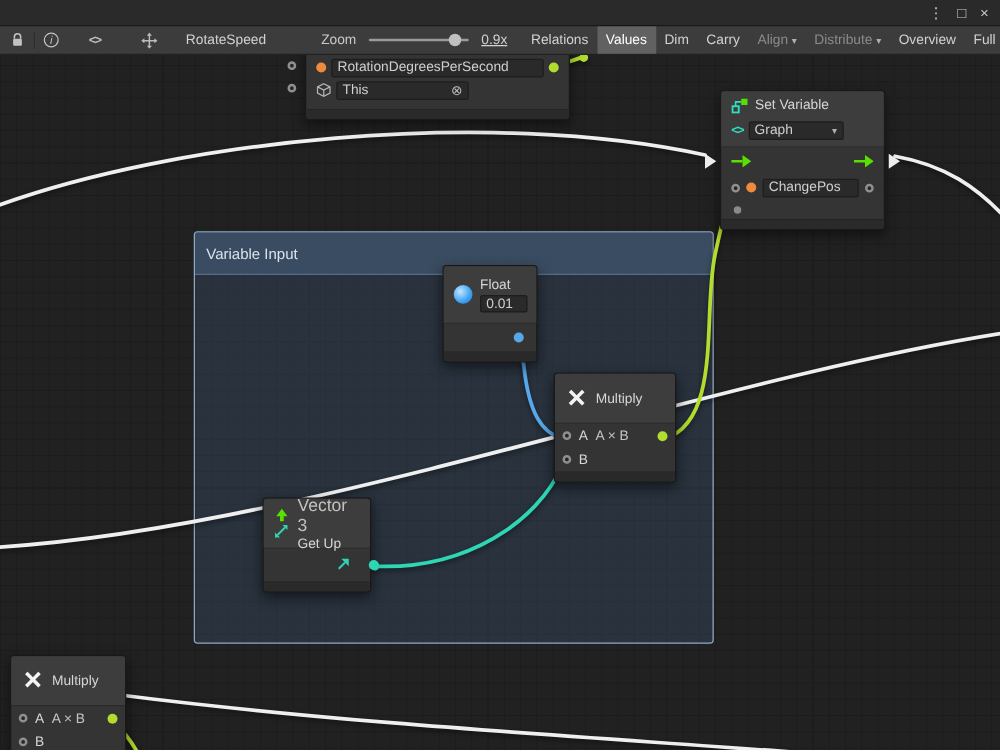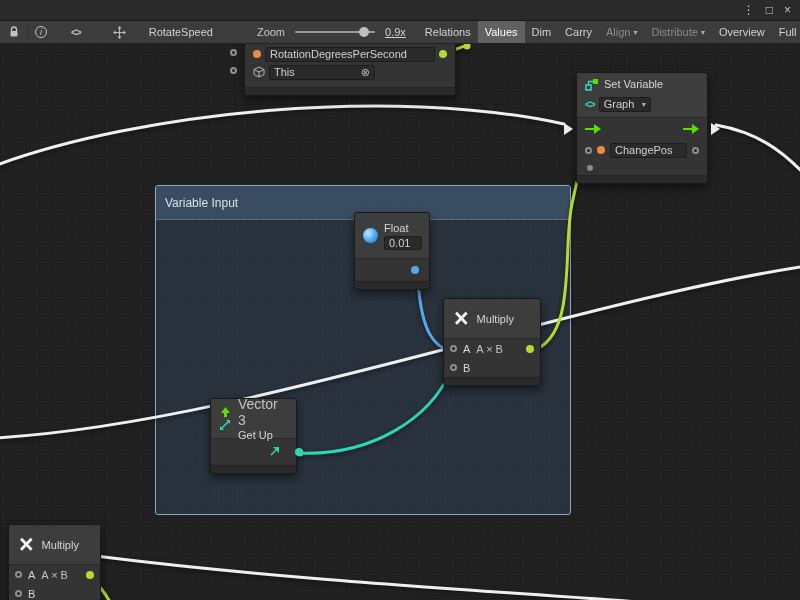--- a/index.html
+++ b/index.html
@@ -129,21 +129,21 @@
       <div style="display:flex;align-items:flex-start;gap:5px;height:16px;">
         <svg width="14" height="13" viewBox="0 0 14 13">
           <rect x="8" y="1" width="5" height="5" fill="#58e000"></rect>
           <rect x="1" y="7" width="5" height="5" fill="none" stroke="#2fe0c0" stroke-width="1.5"></rect>
           <path d="M3.5 7 V3.5 H8" stroke="#2fe0c0" fill="none" stroke-width="1.3"></path>
         </svg>
         <span>Set Variable</span>
       </div>
       <div style="display:flex;align-items:center;gap:4px;height:16px;margin-top:2px;">
         <span class="tealcode">&lt;&gt;</span>
-        <div class="dd" style="width:52px;">
+        <div class="dd" style="width:76px;">
           <span>Graph</span>
           <span class="caret">▾</span>
         </div>
       </div>
     </div>
     <div class="nrow" style="height:22px;">
       <span class="tri" style="left:-13px;top:5px;"></span>
       <svg width="16" height="10" viewBox="0 0 16 10">
         <path d="M0 5h9" stroke="#58e000" stroke-width="2"></path>
           <path d="M9 0l7 5-7 5z" fill="#58e000"></path>

